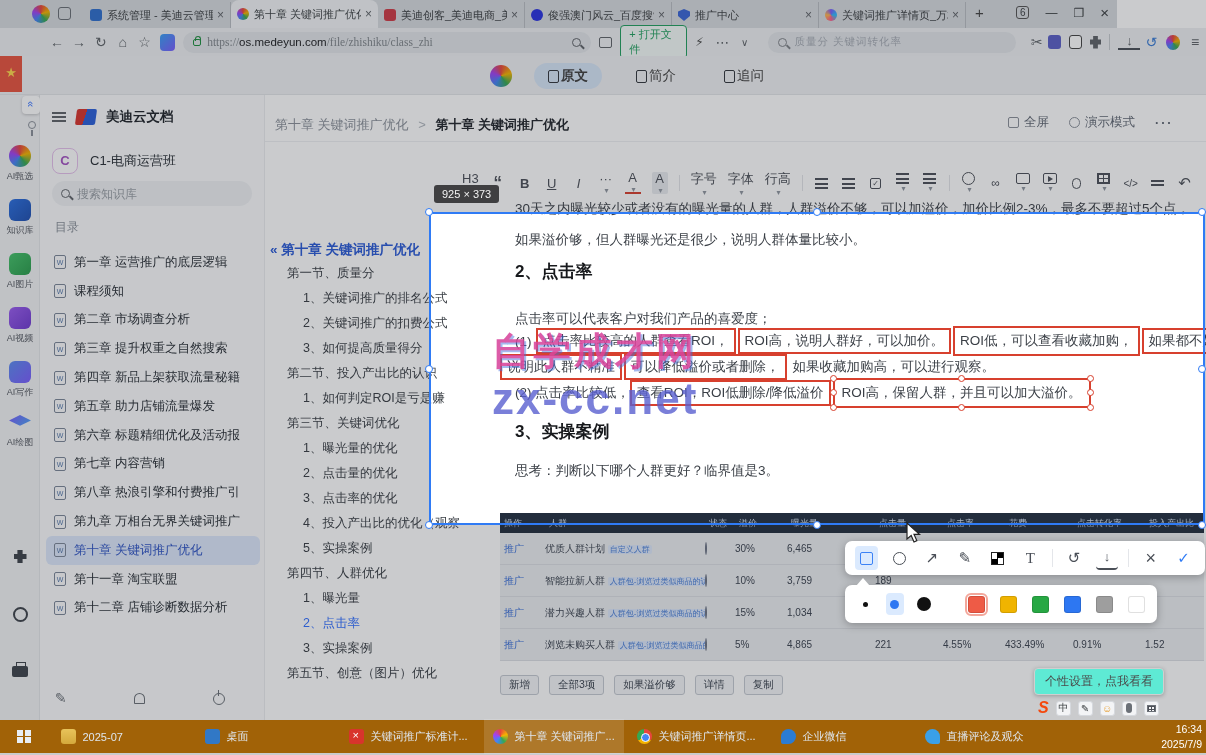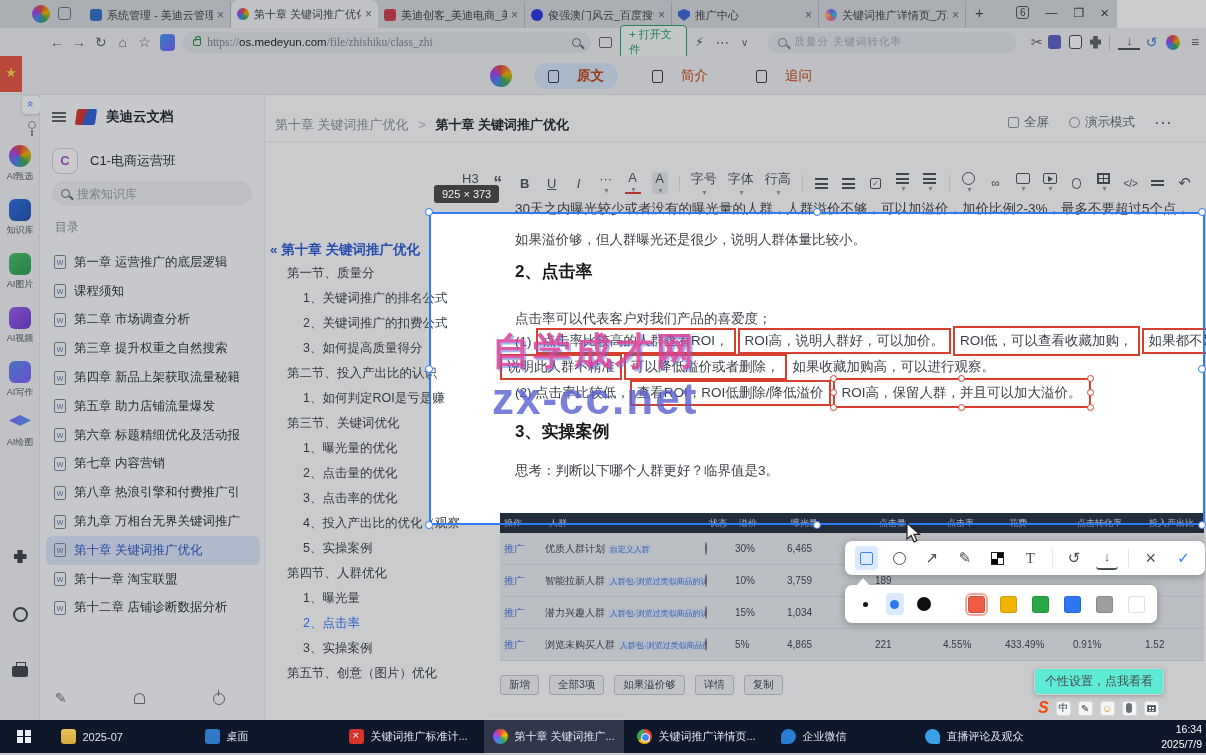--- a/index.html
+++ b/index.html
@@ -47,21 +47,21 @@
   .ext-purple { width:14px; height:14px; border-radius:3px; background:#5b5fc7; }
   .ext-dark { width:14px; height:14px; border-radius:3px; border:1.5px solid #444; background:#fff; }
   .puzzle { width:13px; height:13px; background:#5f6368; clip-path:polygon(0 30%,30% 30%,30% 0,70% 0,70% 30%,100% 30%,100% 70%,70% 70%,70% 100%,30% 100%,30% 70%,0 70%); }
   .vdiv { width:1px; height:16px; background:#c6c9cd; margin:0 8px; }
 
   .appbar { left:0; top:56px; width:1206px; height:39px; background:#f0f1f3; border-bottom:1px solid #e3e5e8; }
   .redstrip { left:0; top:56px; width:22px; height:36px; background:#e8543f; color:#ffd84d; font-size:13px; text-align:center; line-height:34px; }
   .redbadge { left:-6px; top:95px; width:26px; height:26px; border-radius:50%; background:#d8342c; color:#ffd84d; font-size:10px; text-align:center; line-height:26px; }
   .ai-circle { width:22px; height:22px; border-radius:50%; background:conic-gradient(#e8453c,#f5b400,#34a853,#4285f4,#a142f4,#e8453c); }
   .view-tabs { left:490px; top:63px; display:flex; align-items:center; gap:22px; }
-  .vt { display:flex; align-items:center; gap:18px; font-size:13.5px; color:#c2410c; padding:4px 14px; border-radius:15px; }
+  .vt { display:flex; align-items:center; gap:2px; font-size:13.5px; color:#404040; padding:4px 14px; border-radius:15px; }
   .vt.active { background:#d7e6f8; font-weight:bold; }
   .doc-glyph { width:11px; height:13px; border:1.5px solid #33373d; border-radius:2px; }
 
   
   .rail { left:0; top:95px; width:40px; height:625px; background:#f2f3f5; border-right:1px solid #e4e6e9; }
   .collapse-box { left:22px; top:96px; width:18px; height:18px; background:#fff; border-radius:4px; box-shadow:0 1px 3px rgba(0,0,0,.2); color:#3370ff; font-size:11px; text-align:center; line-height:16px; }
   .pin { left:28px; top:121px; width:8px; height:8px; border:1.5px solid #8a9099; border-radius:50%; }
   .pin:after { content:""; position:absolute; left:2px; top:8px; width:1.5px; height:6px; background:#8a9099; }
   .rail-items { left:0; top:145px; width:40px; display:flex; flex-direction:column; gap:16px; align-items:center; }
   .rail-item { display:flex; flex-direction:column; align-items:center; gap:3px; }
@@ -176,21 +176,21 @@
   .sw { width:17px; height:17px; border-radius:3px; border:1px solid rgba(0,0,0,.12); }
   .sw.sel { outline:2px solid #f3a79b; outline-offset:1px; }
 
   .tooltip { left:1034px; top:668px; background:#5eead4; border:1px solid #cfcfcf; border-radius:4px; padding:4px 10px; font-size:12px; color:#4a4a4a; box-shadow:0 1px 4px rgba(0,0,0,.25); z-index:25; white-space:nowrap; }
   .imebar { left:1038px; top:699px; display:flex; align-items:center; gap:7px; z-index:25; }
   .sogou-s { color:#f4490e; font-size:16px; font-weight:900; font-style:italic; }
   .ime-ic { width:15px; height:15px; border-radius:3px; background:#f3f4f6; border:1px solid #d6d9de; font-size:10px; color:#3c4043; display:flex; align-items:center; justify-content:center; }
   .cursor { left:906px; top:522px; z-index:40; }
 
   
-  .taskbar { left:0; top:720px; width:1206px; height:33px; background:#0f172a; display:flex; align-items:center; z-index:6; }
+  .taskbar { left:0; top:720px; width:1206px; height:33px; background:#a16207; display:flex; align-items:center; z-index:6; }
   .winlogo { display:grid; grid-template-columns:6px 6px; grid-template-rows:6px 6px; gap:1.5px; margin:0 21px 0 17px; }
   .winlogo div { background:#e8eef5; }
   .tbitem { display:flex; align-items:center; gap:7px; height:35px; padding:0 9px; color:#dfe6ee; font-size:11px; white-space:nowrap; overflow:hidden; }
   .tbitem.active { background:rgba(255,255,255,.14); }
   .tbicon { width:15px; height:15px; flex:0 0 15px; border-radius:3px; }
   .tb-folder { background:linear-gradient(#e8c35a,#d4a93c); }
   .tb-desktop { background:#3178c6; }
   .tb-wps { background:#d8342c; position:relative; }
   .tb-wps:after { content:"×"; color:#fff; position:absolute; left:4px; top:0px; font-size:11px; }
   .tb-ai { background:conic-gradient(#e8453c,#f5b400,#34a853,#4285f4,#a142f4,#e8453c); border-radius:50% !important; }

